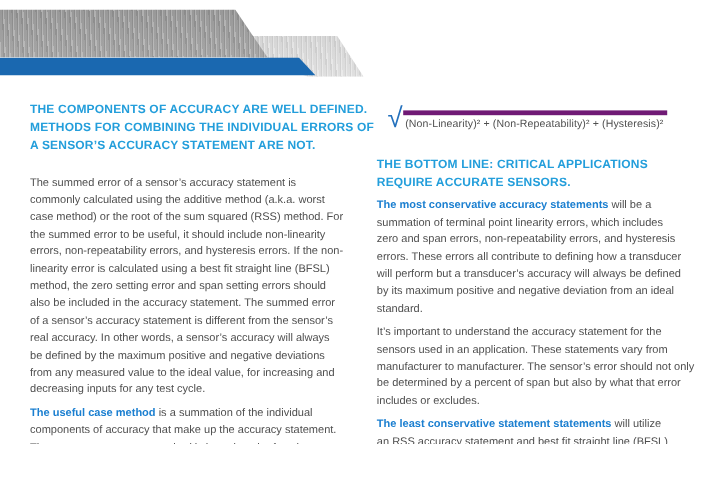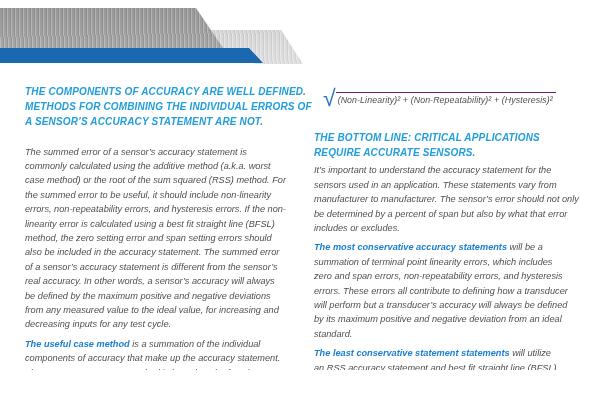--- a/index.html
+++ b/index.html
@@ -1,18 +1,18 @@
 <!DOCTYPE html>
 <html><head>
 <meta charset="utf-8">
 <style>
   html,body { margin:0; padding:0; background:#ffffff; }
   .page {
     position:relative; width:600px; height:370px; overflow:hidden;
-    background:#ffffff; font-family:"Liberation Sans", sans-serif;font-style:italic;
+    background:#ffffff; font-family:"Liberation Sans", sans-serif;
   }
 
   
   .banner { position:absolute; left:0; top:0; width:600px; height:80px; }
   .stripe { position:absolute; left:0; top:0; width:600px; height:80px; }
   .stripe.light {
     z-index:1;
     clip-path: polygon(152px 30px, 281px 30px, 303px 64px, 257px 64px);
     background:
       repeating-linear-gradient(88deg, rgba(0,0,0,0.07) 0 1px, rgba(255,255,255,0.25) 1px 2px, rgba(0,0,0,0.02) 2px 4px),
@@ -44,21 +44,21 @@
   }
   .body + .body { margin-top:5px; }
   .col.left .body:first-of-type { margin-top:15px; }
   .lead { font-weight:bold; }
 
   
   .formula { display:flex; align-items:flex-start; height:26px; margin-top:3px; }
   .flabel { font-weight:bold; font-size:9.5px; margin-top:7px; }
   .radical { font-size:23px; line-height:23px; font-weight:normal; margin-left:9px; }
   .radicand {
-    margin-top:4.5px; border-top:1px solid #701a75;
+    margin-top:4.5px; border-top:4px solid #701a75;
     padding:2.5px 3px 0 2px; font-size:8.8px; letter-spacing:0.1px;
   }
   .col.right .heading { margin-top:17px; }
   .col.right .body:first-of-type { margin-top:3px; }
 </style>
 </head>
 <body>
 
 <div class="page">
 
@@ -92,31 +92,31 @@
 possible errors that make up the accuracy statement. This is</span></p>
   </div>
 
   <div class="col right">
     <div class="formula">
       <span class="radical" style="color: rgb(36, 113, 189);">√</span>
       <span class="radicand" style="color: rgb(79, 79, 79);">(Non-Linearity)² + (Non-Repeatability)² + (Hysteresis)²</span>
     </div>
     <h2 class="heading" style="color: rgb(35, 158, 219);">THE BOTTOM LINE: CRITICAL APPLICATIONS
 REQUIRE ACCURATE SENSORS.</h2>
-    <p class="body" style="color: rgb(79, 79, 79);">It’s important to understand the accuracy statement for the
-sensors used in an application. These statements vary from
-manufacturer to manufacturer. The sensor’s error should not only
-be determined by a percent of span but also by what that error
-includes or excludes.</p>
     <p class="body" style="color: rgb(79, 79, 79);"><span class="lead" style="color: rgb(27, 127, 208);">The most conservative accuracy statements</span><span> will be a
 summation of terminal point linearity errors, which includes
 zero and span errors, non-repeatability errors, and hysteresis
 errors. These errors all contribute to defining how a transducer
 will perform but a transducer’s accuracy will always be defined
 by its maximum positive and negative deviation from an ideal
 standard.</span></p>
+    <p class="body" style="color: rgb(79, 79, 79);">It’s important to understand the accuracy statement for the
+sensors used in an application. These statements vary from
+manufacturer to manufacturer. The sensor’s error should not only
+be determined by a percent of span but also by what that error
+includes or excludes.</p>
     <p class="body" style="color: rgb(79, 79, 79);"><span class="lead" style="color: rgb(27, 127, 208);">The least conservative statement statements</span><span> will utilize
 an RSS accuracy statement and best fit straight line (BFSL)
 linearity errors. Repeatability errors and hysteresis errors
 may not be listed, and zero and span setting errors will likely</span></p>
   </div>
 
 </div>
 
 </body></html>

